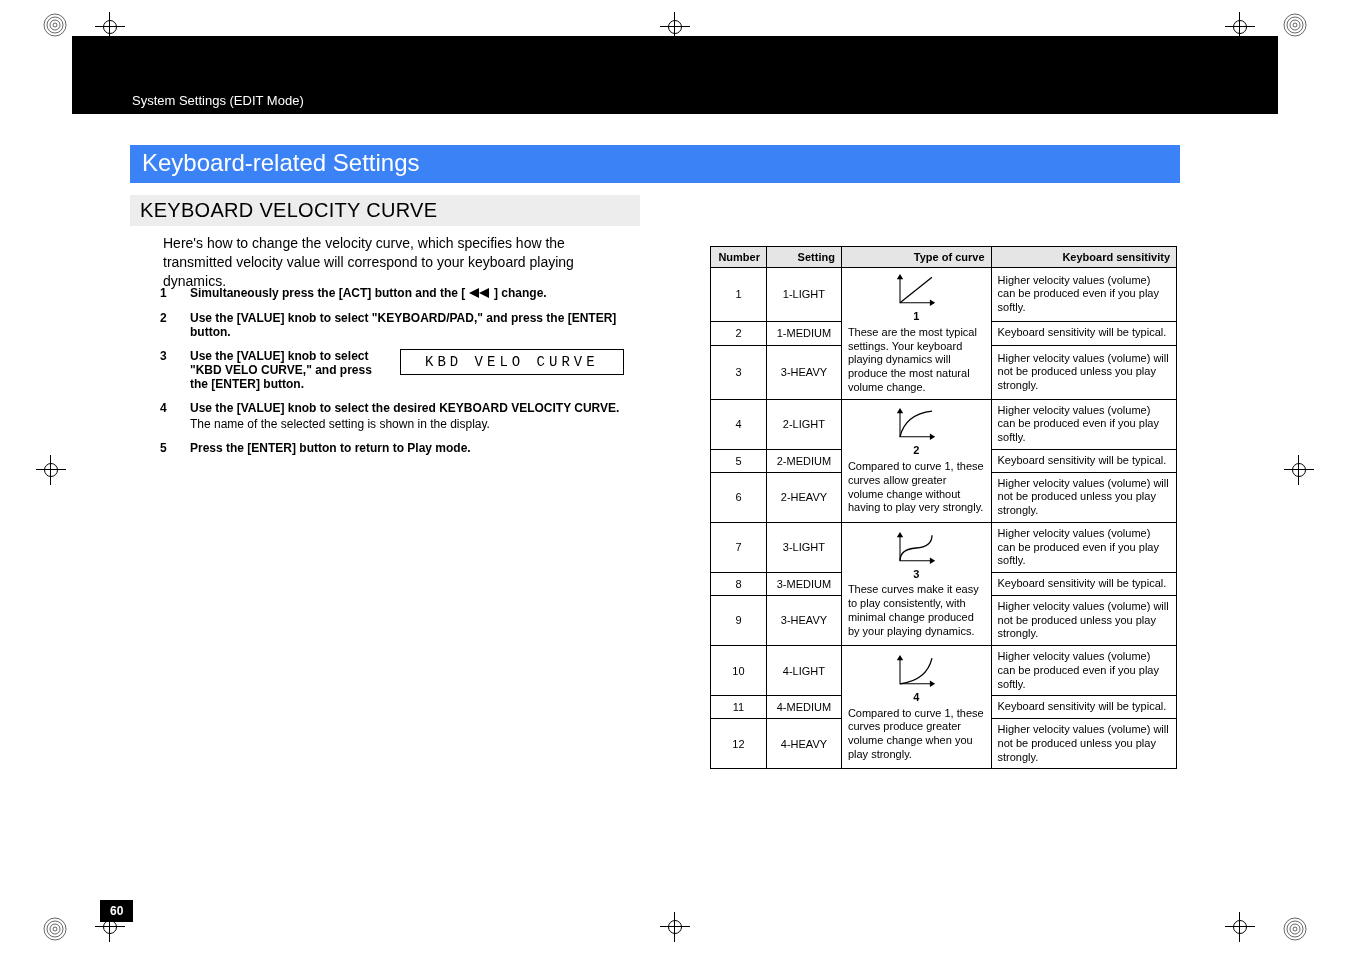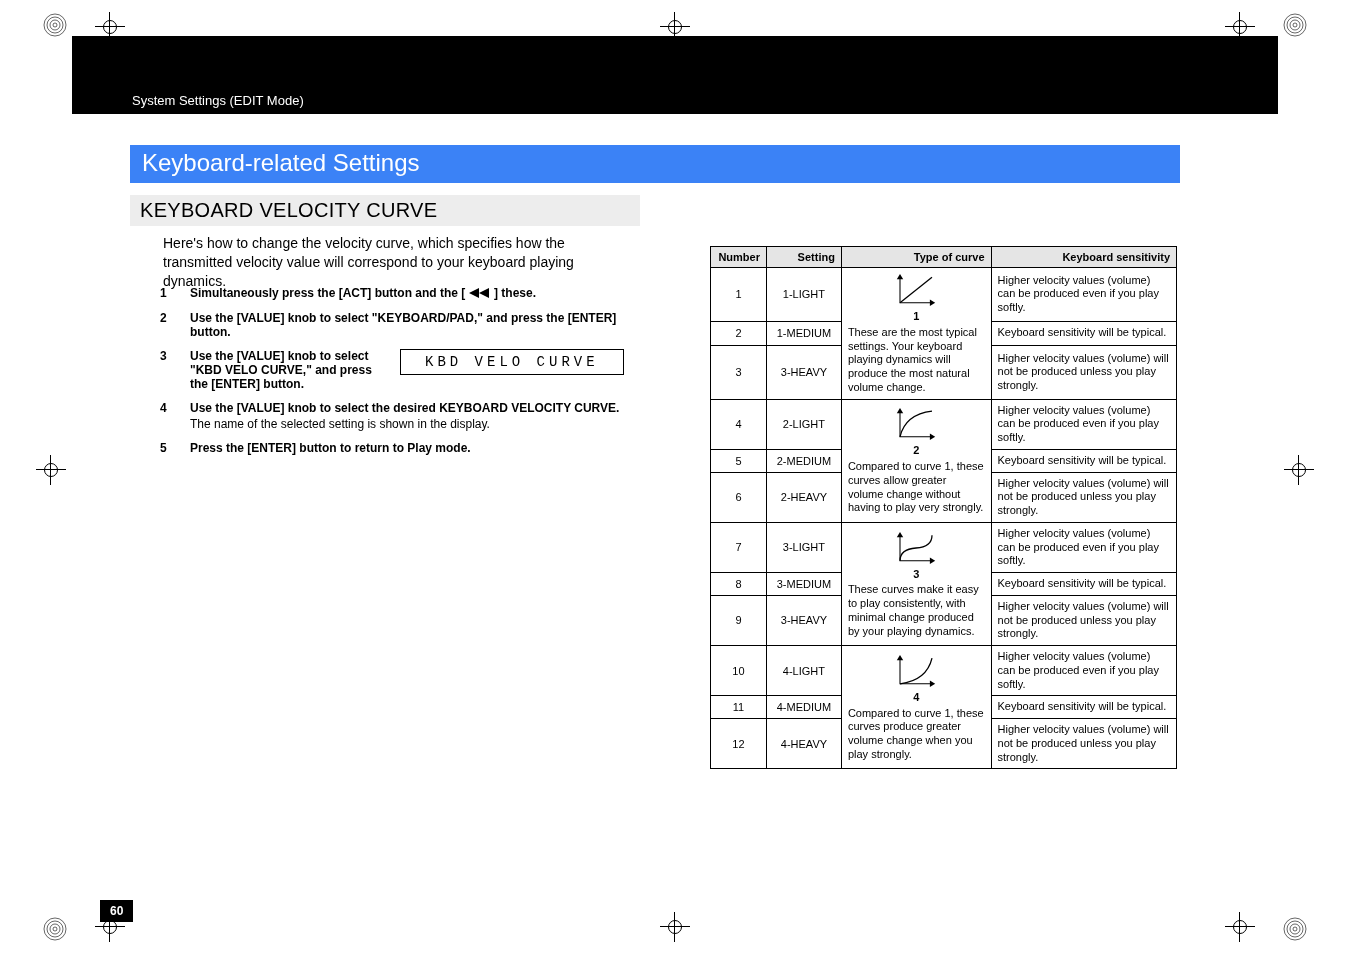--- a/index.html
+++ b/index.html
@@ -225,21 +225,21 @@
     <div class="step">
       <div class="step-num">1</div>
       <div class="step-body">
         <b><span>Simultaneously press the [ACT] button and the [</span>
         <span class="rewind-icon">
           <svg width="22" height="10" viewBox="0 0 22 10">
                 <polygon points="10,0 10,10 0,5" fill="#000"></polygon>
                 <polygon points="20,0 20,10 10,5" fill="#000"></polygon>
               </svg>
         </span>
-        <span>] these.</span></b>
+        <span>] change.</span></b>
       </div>
     </div>
     <div class="step">
       <div class="step-num">2</div>
       <div class="step-body"><b>Use the [VALUE] knob to select "KEYBOARD/PAD," and press the [ENTER] button.</b></div>
     </div>
     <div class="step">
       <div class="step-num">3</div>
       <div class="step-body step3row">
         <div class="step3text"><b>Use the [VALUE] knob to select "KBD VELO CURVE," and press the [ENTER] button.</b></div>

